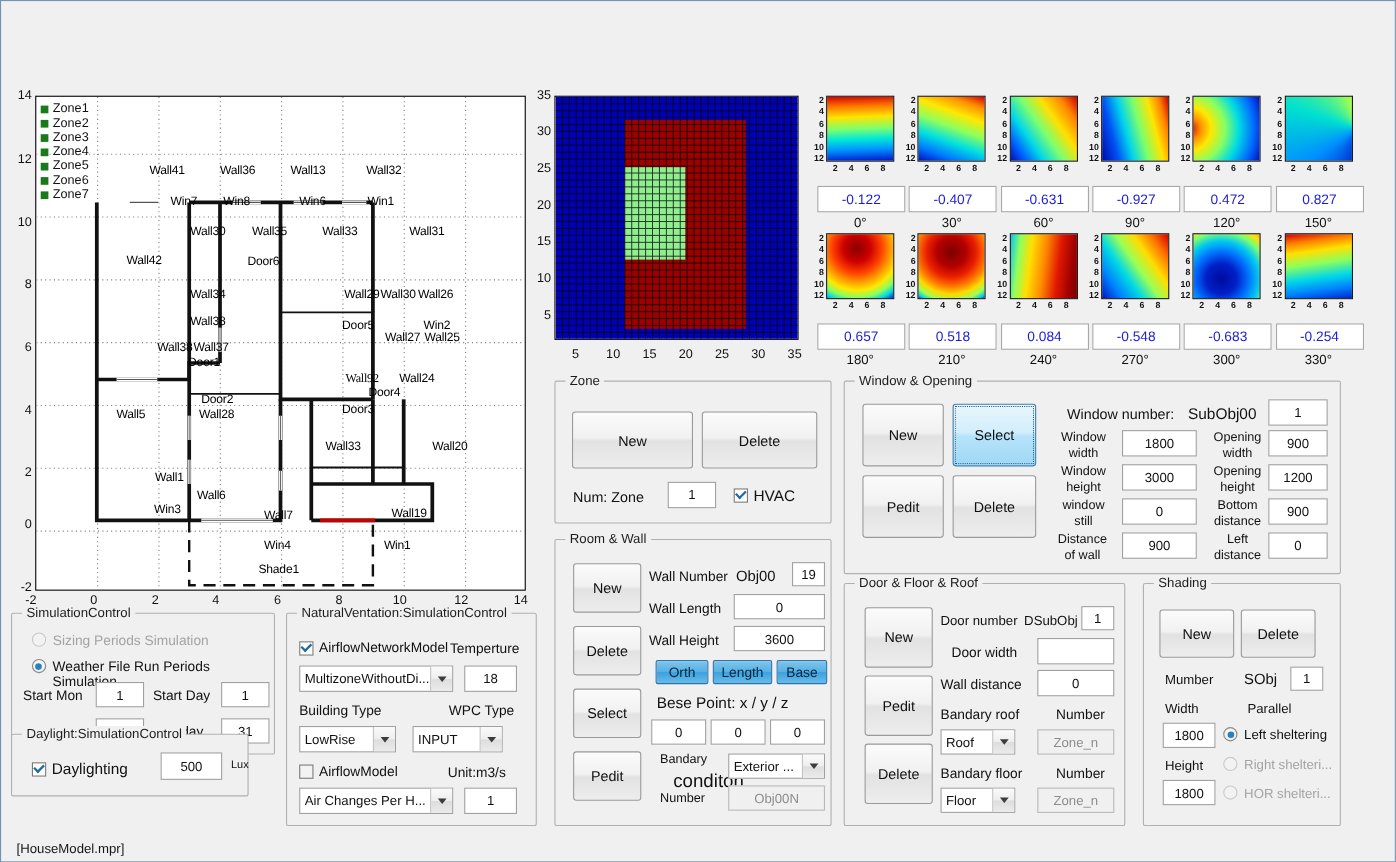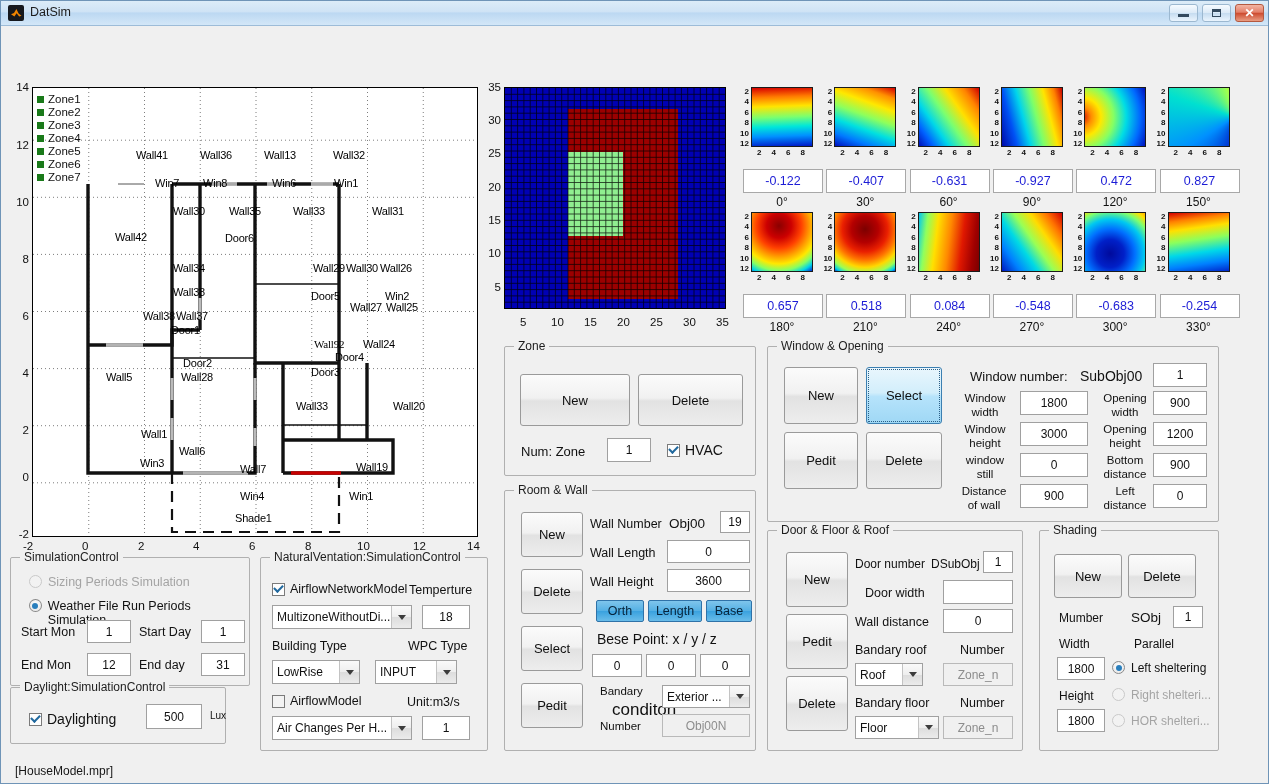--- a/index.html
+++ b/index.html
@@ -139,39 +139,20 @@
     display:flex;align-items:center;justify-content:center;
     font-size:12.5px;color:#1c1cd6;
   }
   .thumb-deg{position:absolute;font-size:12px;color:#111;text-align:center}
 </style>
 </head>
 <body>
 
 <div class="win">
 
-  <div class="titlebar">
-    <div class="title-icon">
-      <svg width="13" height="13" viewBox="0 0 13 13">
-        <path d="M1 7.2 L4 6 L6.4 2 L8.6 6.6 L11.5 8.8 L9.2 9.6 L6.6 6.2 L4.4 9.4 Z" fill="#f28500"></path>
-      </svg>
-    </div>
-    <div class="title-text">DatSim</div>
-    <div class="wbtns">
-      <div class="wbtn">
-          <div class="minbar"></div>
-        </div>
-      <div class="wbtn">
-          <div class="maxsq"></div>
-        </div>
-      <div class="wbtn close">
-          <span class="gl">✕</span>
-        </div>
-    </div>
-  </div>
 
 
   <div>
 
     <div class="tick" style="left:4px;top:80px;width:24px;text-align:right">14</div>
     <div class="tick" style="left:4px;top:138px;width:24px;text-align:right">12</div>
     <div class="tick" style="left:4px;top:195px;width:24px;text-align:right">10</div>
     <div class="tick" style="left:4px;top:252px;width:24px;text-align:right">8</div>
     <div class="tick" style="left:4px;top:309px;width:24px;text-align:right">6</div>
     <div class="tick" style="left:4px;top:366px;width:24px;text-align:right">4</div>
@@ -643,21 +624,21 @@
     <div class="lbl" style="left:10px;top:67px">Start Mon</div>
     <div class="tf" style="left:76px;top:62px;width:44px;height:23px">1</div>
     <div class="lbl" style="left:128px;top:67px">Start Day</div>
     <div class="tf" style="left:190px;top:62px;width:44px;height:23px">1</div>
     <div class="lbl" style="left:10px;top:100px">End Mon</div>
     <div class="tf" style="left:76px;top:95px;width:44px;height:23px">12</div>
     <div class="lbl" style="left:128px;top:100px">End day</div>
     <div class="tf" style="left:190px;top:95px;width:44px;height:23px">31</div>
   </div>
 
-  <div class="gb" style="left:9px;top:686px;width:216px;height:57px">
+  <div class="gb" style="left:9px;top:666px;width:216px;height:57px">
     <span class="gbt">Daylight:SimulationControl</span>
     <div class="cb" style="left:18px;top:23px">
       <span class="box on"></span>
       <span style="font-size:14px">Daylighting</span>
     </div>
     <div class="tf" style="left:135px;top:16px;width:56px;height:25px">500</div>
     <div class="lbl" style="left:199px;top:22px;font-size:10px">Lux</div>
   </div>
 
   <div class="statusbar">[HouseModel.mpr]</div>
@@ -815,21 +796,21 @@
     <div class="sel-drop" style="left:87px;top:132px;width:68px;height:23px">
       <span class="txt">Roof</span>
       <span class="arw">
           <i></i>
         </span>
     </div>
     <div class="tf dis" style="left:175px;top:132px;width:70px;height:23px">Zone_n</div>
 
     <div class="lbl" style="left:87px;top:165px;font-size:12.5px">Bandary floor</div>
     <div class="lbl" style="left:192px;top:165px;font-size:12.5px">Number</div>
-    <div class="sel-drop" style="left:87px;top:185px;width:84px;height:23px">
+    <div class="sel-drop" style="left:87px;top:185px;width:68px;height:23px">
       <span class="txt">Floor</span>
       <span class="arw">
           <i></i>
         </span>
     </div>
     <div class="tf dis" style="left:175px;top:185px;width:70px;height:23px">Zone_n</div>
   </div>
 
   <div class="gb" style="left:1038px;top:529px;width:180px;height:221px">
     <span class="gbt">Shading</span>

